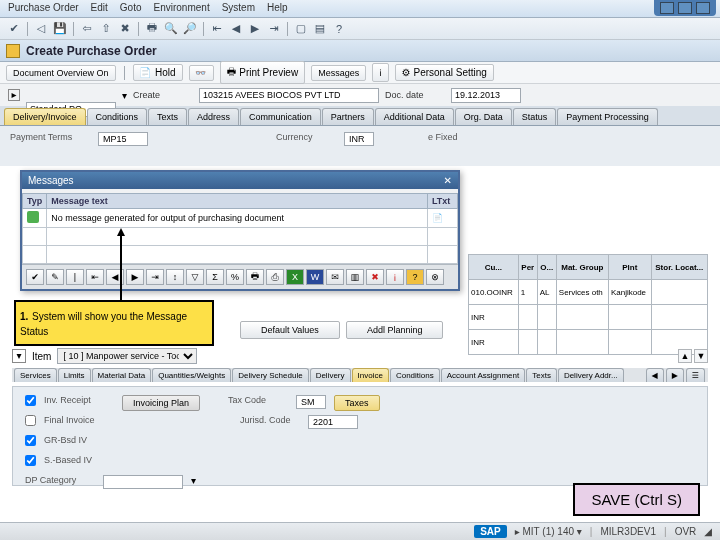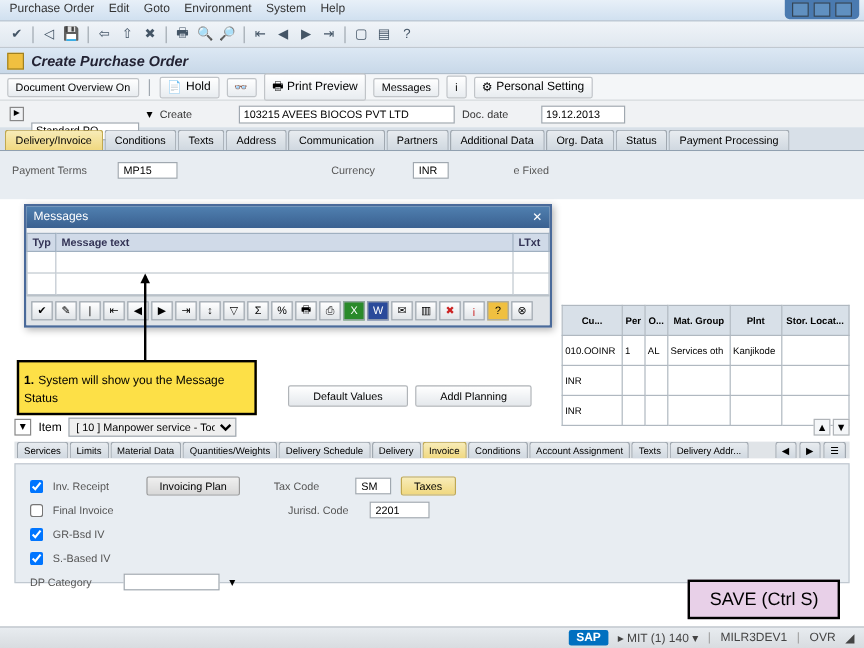--- a/index.html
+++ b/index.html
@@ -6,21 +6,21 @@
 body{background:#fff;width:720px;height:540px;overflow:hidden;position:relative}
 .menubar{background:linear-gradient(#e8f0f8,#d0e0f0);height:18px;padding:2px 8px;display:flex;gap:12px;border-bottom:1px solid #a0b0c0}
 .menubar span{color:#333;cursor:pointer}
 .window-btns{position:absolute;right:4px;top:0;background:#4a7ab0;padding:2px 6px;border-radius:0 0 4px 4px;display:flex;gap:4px}
 .window-btns .wb{width:14px;height:12px;background:#6090c0;border:1px solid #345;display:inline-block}
 .toolbar{height:22px;background:linear-gradient(#f0f4f8,#e0e8f0);border-bottom:1px solid #c0c8d0;display:flex;align-items:center;padding:0 6px;gap:3px}
 .tb-ico{width:16px;height:16px;display:inline-flex;align-items:center;justify-content:center;color:#456;font-size:11px}
 .tb-sep{width:1px;height:14px;background:#a0a8b0;margin:0 2px}
 .titlebar{background:linear-gradient(#dce8f4,#c8d8e8);height:22px;display:flex;align-items:center;padding:0 6px;gap:6px;border-bottom:1px solid #a0b0c0}
 .titlebar .ico{width:14px;height:14px;background:#f0c040;border:1px solid #a08020}
-.titlebar .ttl{font-weight:bold;font-style:italic;font-size:12px;color:#223}
+.titlebar .ttl{font-weight:bold;font-size:12px;color:#223}
 .subbar{height:22px;background:#f4f6f8;display:flex;align-items:center;padding:0 6px;gap:6px;border-bottom:1px solid #d0d4d8}
 .subbar .btn{display:inline-flex;align-items:center;gap:3px;padding:2px 6px;border:1px solid #c0c4c8;background:linear-gradient(#fff,#e8ecf0);border-radius:2px;font-size:9px}
 .formrow{height:22px;display:flex;align-items:center;padding:0 8px;gap:6px;background:#f0f2f4}
 .formrow label{font-size:9px;color:#333;min-width:60px}
 .formrow input,.formrow select{font-size:9px;padding:1px 3px;border:1px solid #a0a8b0;background:#fff;height:15px}
 .tabstrip{display:flex;gap:0;background:#d8e0e8;padding:2px 4px 0;border-bottom:1px solid #90a0b0}
 .tab{padding:3px 8px;font-size:9px;background:linear-gradient(#f8ecb8,#f0d880);border:1px solid #c0a850;border-bottom:none;border-radius:3px 3px 0 0;margin-right:1px;cursor:pointer}
 .tab.inactive{background:linear-gradient(#e8ecf0,#d0d8e0);border-color:#a0a8b0}
 .panel{background:#e8edf2;padding:6px 10px}
 .msgpop{position:absolute;left:20px;top:170px;width:440px;background:#f0f2f4;border:2px solid #4a6a9a;box-shadow:2px 2px 6px rgba(0,0,0,0.3);z-index:10}
@@ -42,21 +42,21 @@
 .gridsec th,.gridsec td{border:1px solid #b0b8c0;font-size:8px;padding:1px 2px;background:#fff;height:25px}
 .gridsec th{background:#d8e0e8}
 .midbtns{position:absolute;left:240px;top:321px;display:flex;gap:6px}
 .midbtns .btn{padding:3px 20px;border:1px solid #b0b4b8;background:linear-gradient(#fff,#e4e8ec);font-size:9px;border-radius:2px}
 .itemhdr{position:absolute;left:12px;top:348px;right:12px;display:flex;align-items:center;gap:6px}
 .itemhdr .collapse{width:14px;height:14px;border:1px solid #888;background:#fff;text-align:center;line-height:12px}
 .itemhdr select{font-size:9px;padding:1px;border:1px solid #a0a8b0;width:140px}
 .tabstrip2{position:absolute;left:12px;top:368px;right:12px;display:flex;background:#e0e4e8;padding:0 2px 0}
 .tabstrip2 .tab{font-size:8px;padding:2px 5px}
 .invpanel{position:absolute;left:12px;top:386px;right:12px;height:100px;background:#e8edf2;border:1px solid #c0c8d0;padding:8px 12px}
-.invrow{display:flex;align-items:center;gap:8px;height:20px}
+.invrow{display:flex;align-items:flex-start;gap:8px;height:20px}
 .invrow input[type=checkbox]{width:11px;height:11px}
 .invrow label{font-size:9px;color:#555}
 .invrow .fld{border:1px solid #a0a8b0;background:#fff;padding:1px 4px;font-size:9px;width:50px;height:14px}
 .invrow .tbtn{padding:2px 10px;border:1px solid #c0a850;background:linear-gradient(#f8ecb8,#f0d880);font-size:9px;border-radius:2px}
 .statusbar{position:absolute;bottom:0;left:0;right:0;height:18px;background:linear-gradient(#e8ecf0,#d8dce0);border-top:1px solid #b0b8c0;display:flex;align-items:center;justify-content:flex-end;padding:0 8px;gap:8px;font-size:9px;color:#444}
 .statusbar .sap{background:#0070c0;color:#fff;padding:1px 6px;font-weight:bold;border-radius:2px}
 .statusbar .sep{color:#999}
 .nav-icons{display:flex;gap:2px;margin-left:auto}
 .nav-icons span{width:14px;height:14px;border:1px solid #b0b4b8;background:#f4f6f8;display:inline-flex;align-items:center;justify-content:center;font-size:9px}
 </style>
@@ -164,20 +164,25 @@
   <div class="hdr">
     <span>Messages</span>
     <span class="x">✕</span>
   </div>
   <table class="msgtbl">
     <tbody>
         <tr>
       <th style="width:24px">Typ</th>
       <th>Message text</th>
       <th style="width:30px">LTxt</th>
+    </tr>
+    <tr>
+      <td><span class="statico"></span></td>
+      <td>No message generated for output of purchasing document</td>
+      <td>📄</td>
     </tr>
     <tr>
           <td></td>
           <td></td>
           <td></td>
         </tr>
     <tr>
           <td></td>
           <td></td>
           <td></td>

